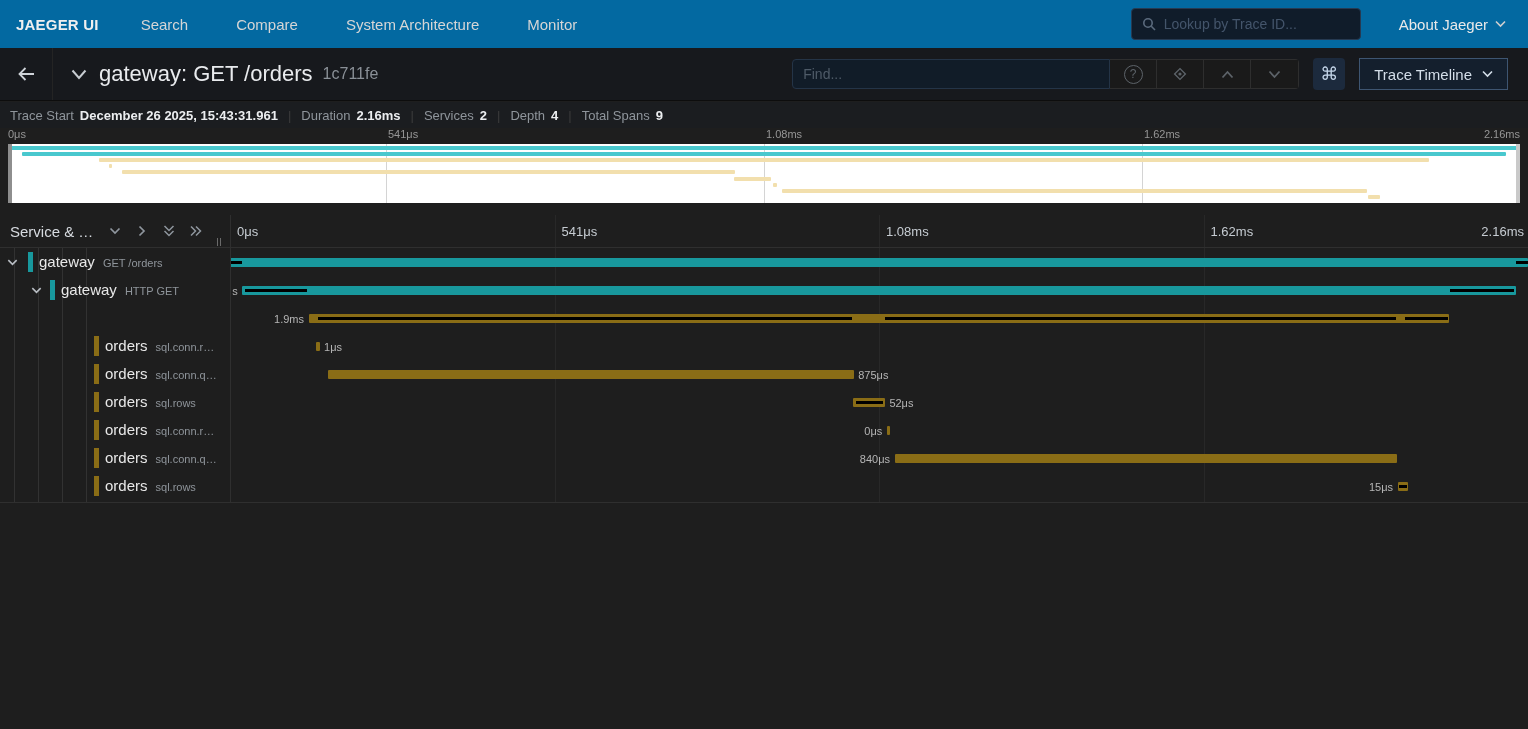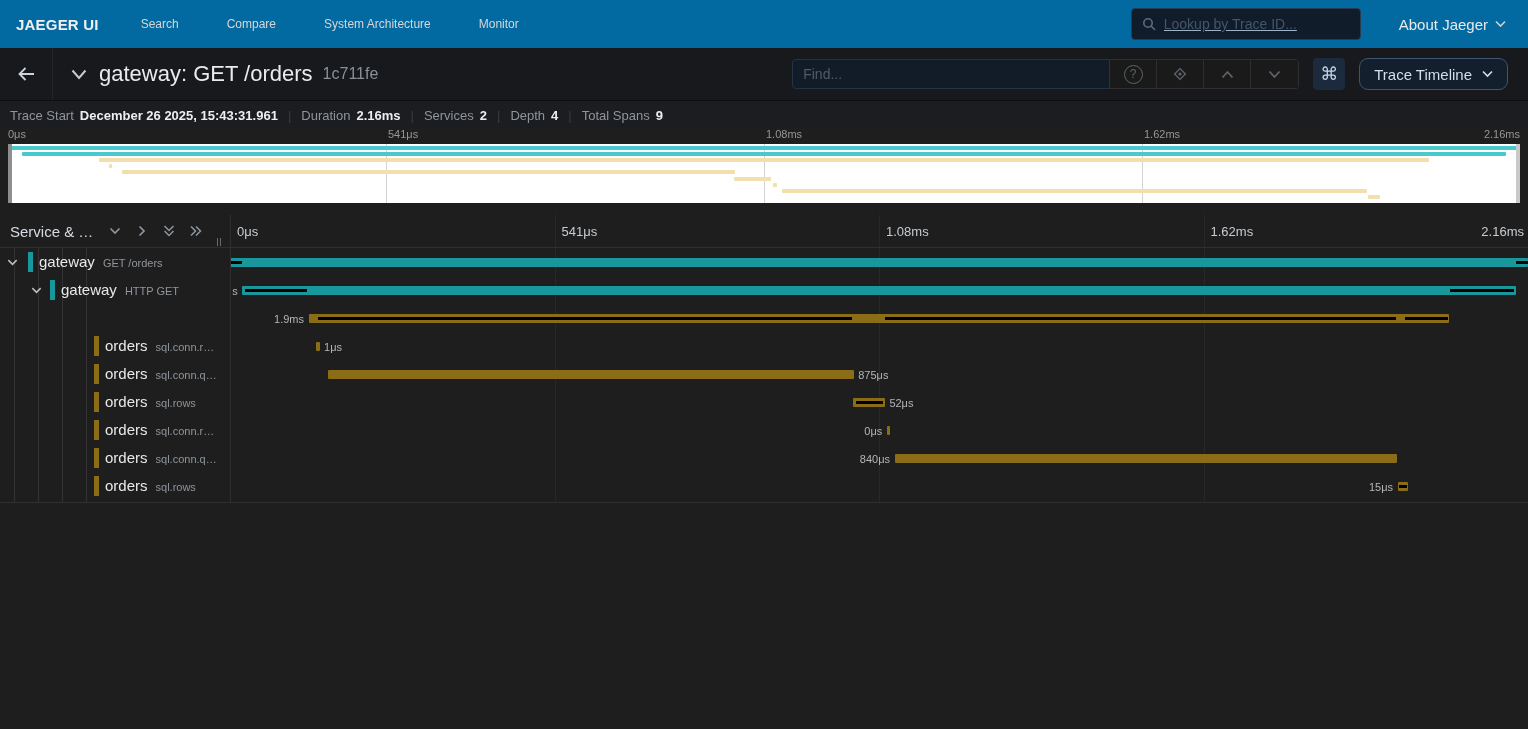--- a/index.html
+++ b/index.html
@@ -4,26 +4,26 @@
 <style>
   * { margin:0; padding:0; box-sizing:border-box; }
   html,body { width:1528px; height:729px; background:#1e1e1e; overflow:hidden;
     font-family:"Liberation Sans", sans-serif; }
   #app { position:relative; width:1528px; height:729px; background:#1e1e1e; }
 
   
   .topnav { position:absolute; top:0; left:0; right:0; height:48px; background:#0369a1;
     display:flex; align-items:center; }
   .brand { color:#f0f0f0; font-size:15px; font-weight:bold; padding:0 18px 0 16px; letter-spacing:.2px; }
-  .nav-item { color:#d6d6d6; font-size:12px; padding:0 24px; cursor:pointer; }
+  .nav-item { color:#d6d6d6; font-size:15px; padding:0 24px; cursor:pointer; }
   .nav-right { margin-left:auto; display:flex; align-items:center; }
   .nav-search { width:230px; height:32px; background:#101c2a; border:1px solid #263a52;
     border-radius:4px; display:flex; align-items:center; padding:0 10px; margin-right:38px; }
   .nav-search input { background:transparent; border:none; outline:none; color:#9fb3c8;
-    font-size:14px; margin-left:8px; width:180px;text-decoration:underline; }
+    font-size:14px; margin-left:8px; width:180px; }
   .nav-search input::placeholder { color:#44556b; }
   .about { color:#e9e9e9; font-size:15px; display:flex; align-items:center; gap:7px; margin-right:22px; cursor:pointer; }
 
   
   .trace-bar { position:absolute; top:48px; left:0; right:0; height:53px; background:#17191d;
     border-bottom:1px solid #0d0d0d; display:flex; align-items:center; }
   .back-btn { width:53px; height:100%; display:flex; align-items:center; justify-content:center;
     border-right:1px solid #242424; color:#cfd4d9; cursor:pointer; }
   .collapse-btn { margin:0 12px 0 18px; color:#c7ccd1; cursor:pointer; display:flex; }
   .trace-title { color:#e9ebee; font-size:22px; font-weight:400; }
@@ -34,21 +34,21 @@
   .find-box input { background:transparent; border:none; outline:none; color:#c4b5fd; font-size:14px; width:290px; }
   .find-box input::placeholder { color:#4f5b68; }
   .btn-group { display:flex; height:30px; border:1px solid #2e2e2e; border-left:none; border-radius:0 4px 4px 0; }
   .mini-btn { width:47px; height:28px; display:flex; align-items:center; justify-content:center;
     color:#5d6369; border-right:1px solid #2e2e2e; background:#1a1a1a; cursor:pointer; }
   .mini-btn:last-child { border-right:none; }
   .qmark { width:19px; height:19px; border:1px solid #5d6369; border-radius:50%; font-size:12px;
     display:flex; align-items:center; justify-content:center; }
   .cmd-btn { margin-left:14px; width:32px; height:32px; background:#1c2a3d; border-radius:4px;
     color:#c3d4e8; font-size:18px; display:flex; align-items:center; justify-content:center; cursor:pointer; }
-  .view-btn { margin-left:14px; height:32px; background:#141f2d; border:1px solid #3e5571; border-radius:9px;
+  .view-btn { margin-left:14px; height:32px; background:#141f2d; border:1px solid #3e5571; border-radius:0;
     color:#d4dee9; font-size:15px; display:flex; align-items:center; gap:10px; padding:0 14px; cursor:pointer; }
 
   
   .summary { position:absolute; top:102px; left:0; right:0; height:26px; background:#1b1d20;
     display:flex; align-items:center; padding-left:10px; font-size:13px; }
   .sum-item { display:flex; align-items:center; }
   .sum-item + .sum-item::before { content:"|"; color:#3c3c3c; margin:0 10px; }
   .sum-label { color:#8f959b; margin-right:6px; }
   .sum-value { color:#eceef0; font-weight:bold; }
 

